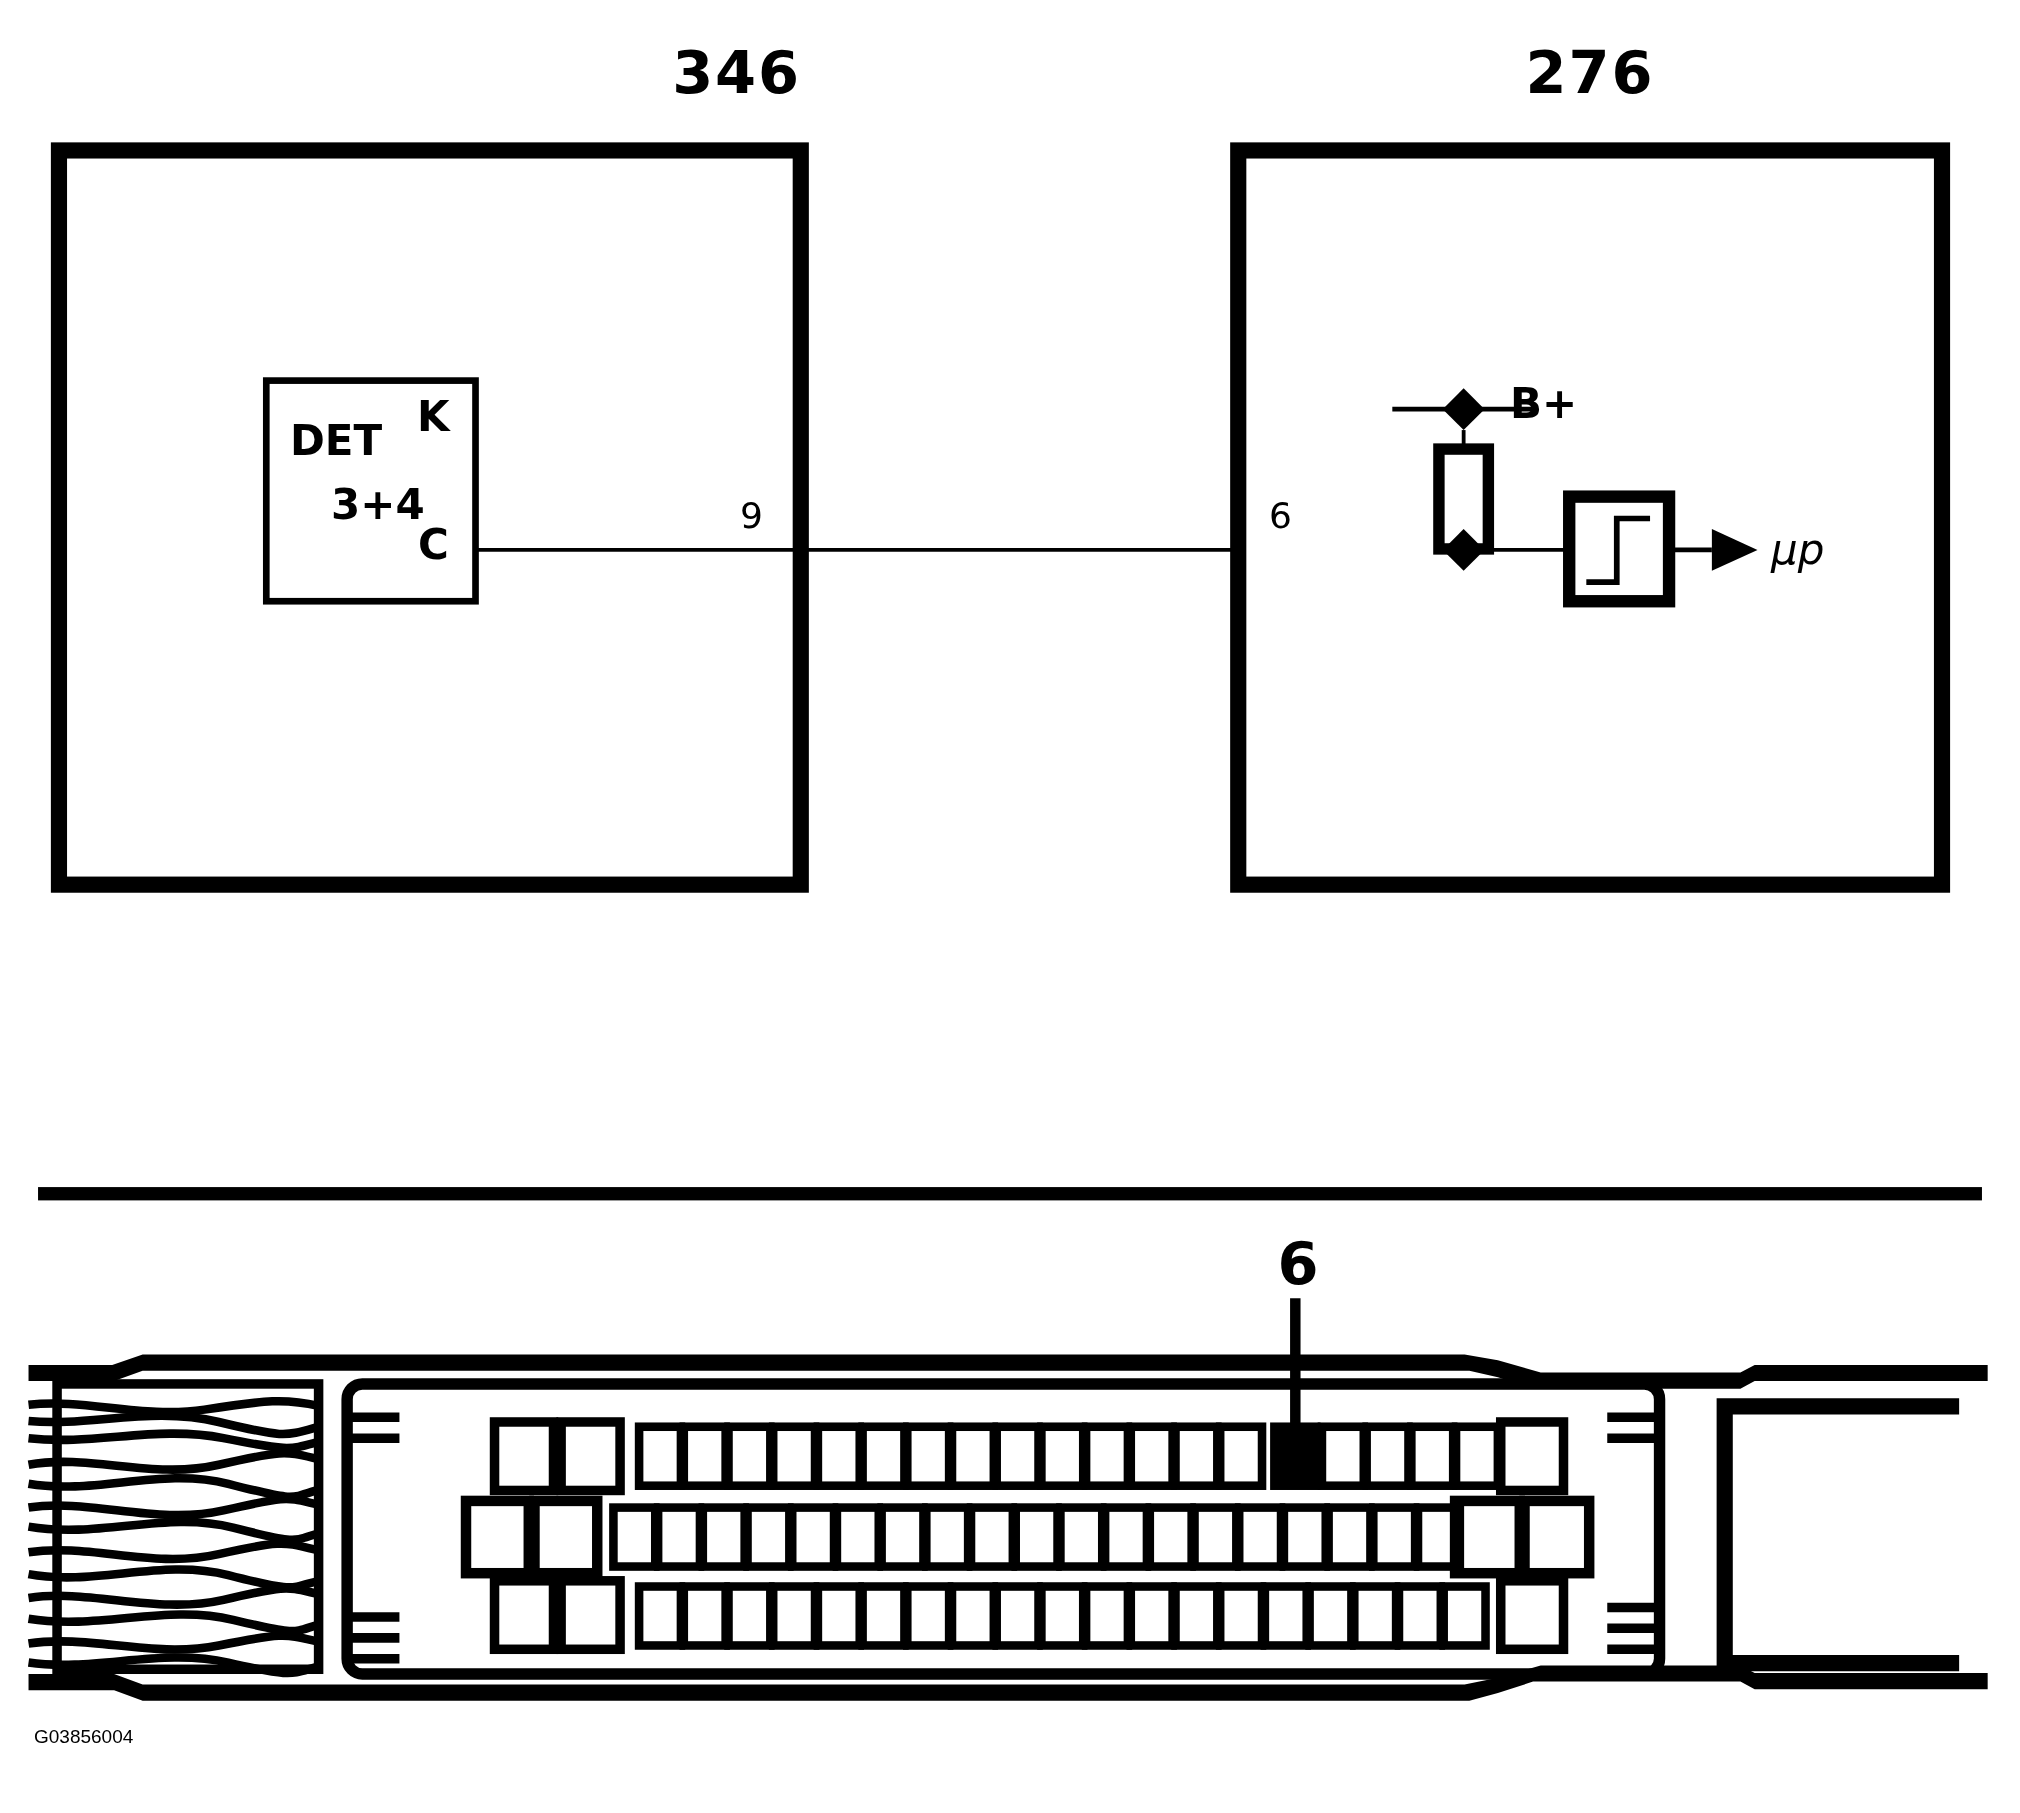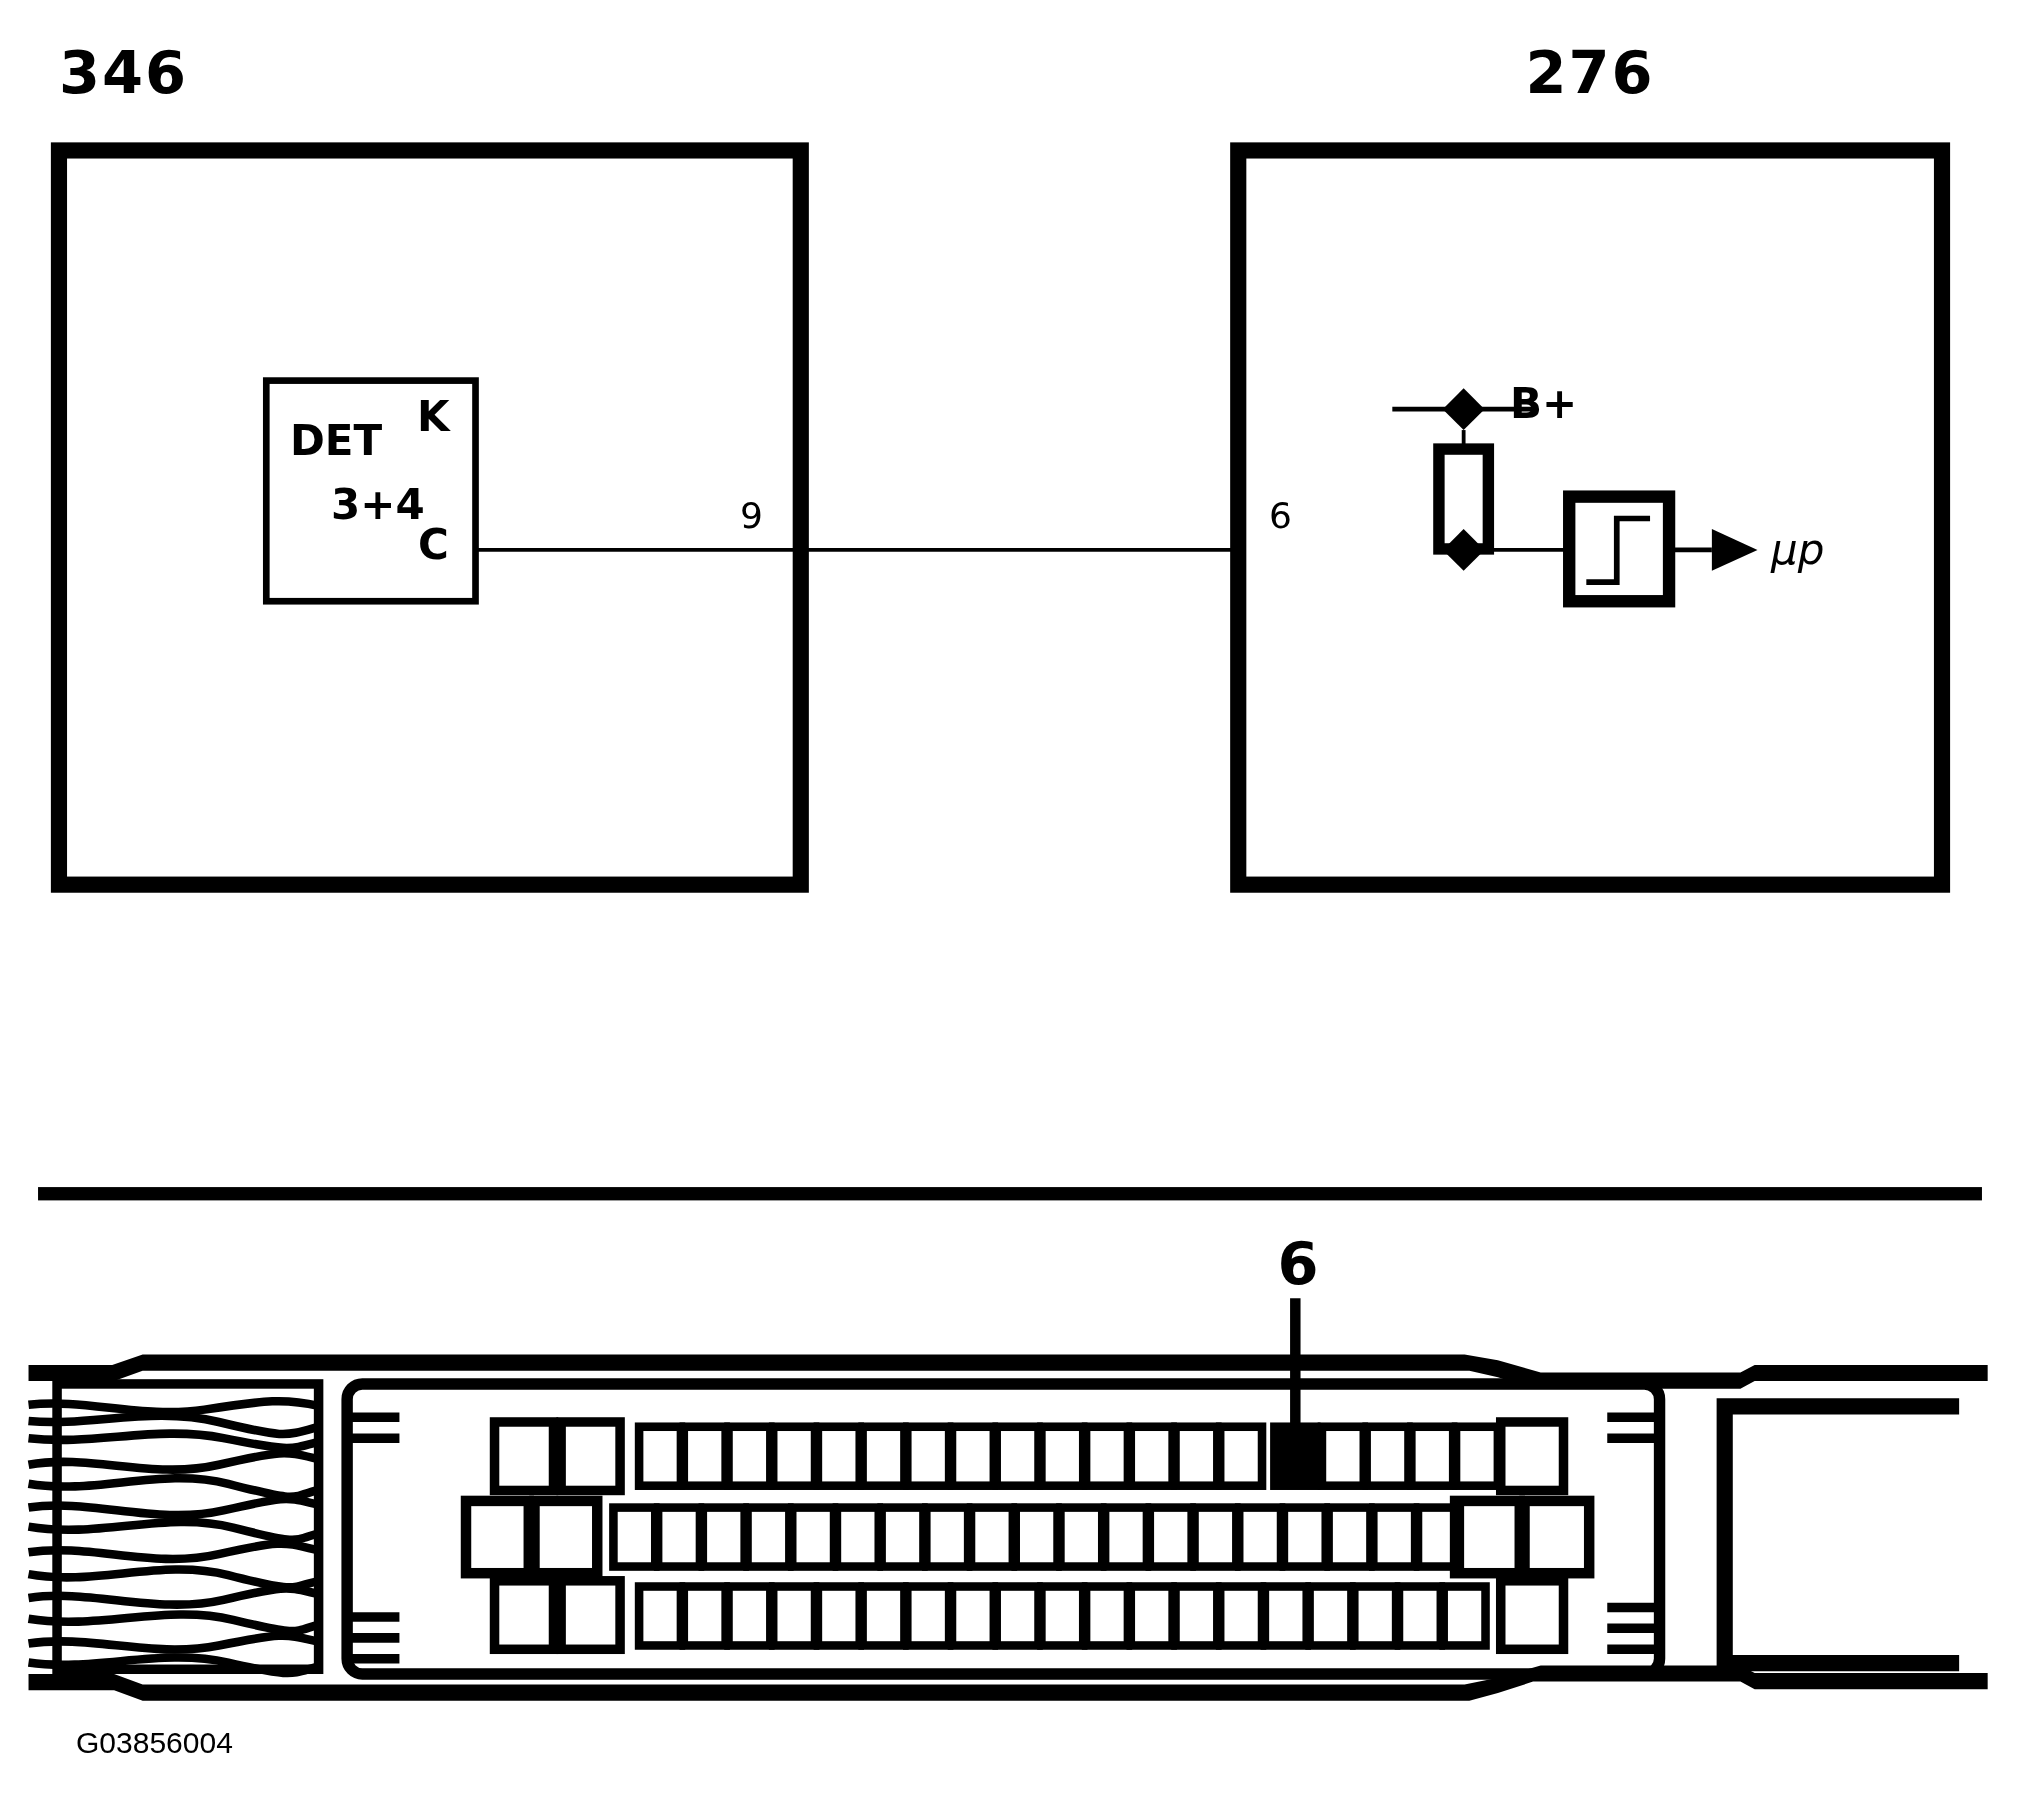--- a/index.html
+++ b/index.html
@@ -52,22 +52,21 @@
     font-size: 42px;
     font-style: italic;
   }
   .callout-txt {
     font-family: "DejaVu Sans", sans-serif;
     font-weight: bold;
     font-size: 59px;
   }
   .figid-txt {
     font-family: "Liberation Sans", sans-serif;
-    font-size: 30px;
-    margin-left: 42px;
+    font-size: 19px;
   }
 </style>
 </head>
 <body>
 
 <div id="sheet">
 
   <svg class="layer" viewBox="0 0 2124 1907">
 
     <rect x="62" y="158" width="780" height="772" fill="none" stroke="#000" stroke-width="17"></rect>
@@ -96,21 +95,21 @@
 
     <polyline points="1668,612 1700,612 1700,545 1735,545" fill="none" stroke="#000" stroke-width="6"></polyline>
 
     <line x1="1755" y1="578" x2="1800" y2="578" stroke="#000" stroke-width="5"></line>
     <polygon points="1800,556 1848,578 1800,600" fill="#000"></polygon>
 
     <rect x="40" y="1248" width="2044" height="14" fill="#000"></rect>
 
   </svg>
 
-  <div style="position:absolute;left:59px;top:38px;width:742px;text-align:left;" class="blk-label">346</div>
+  <div style="position:absolute;left:59px;top:38px;width:742px;text-align:right;" class="blk-label">346</div>
 
   <div style="position:absolute;left:1238px;top:38px;width:704px;text-align:center;" class="blk-label">276</div>
 
   <div style="position:absolute;left:290px;top:416px;" class="det-txt">DET</div>
 
   <div style="position:absolute;left:295px;top:480px;margin-left:36px;" class="det-txt">3+4</div>
 
   <div style="position:absolute;left:417px;top:392px;" class="det-txt">K</div>
 
   <div style="position:absolute;left:418px;top:520px;" class="det-txt">C</div>

